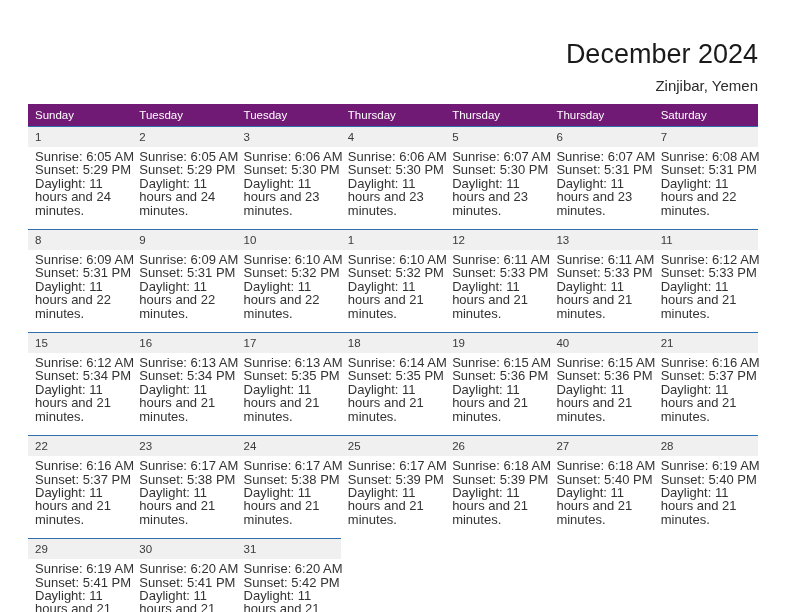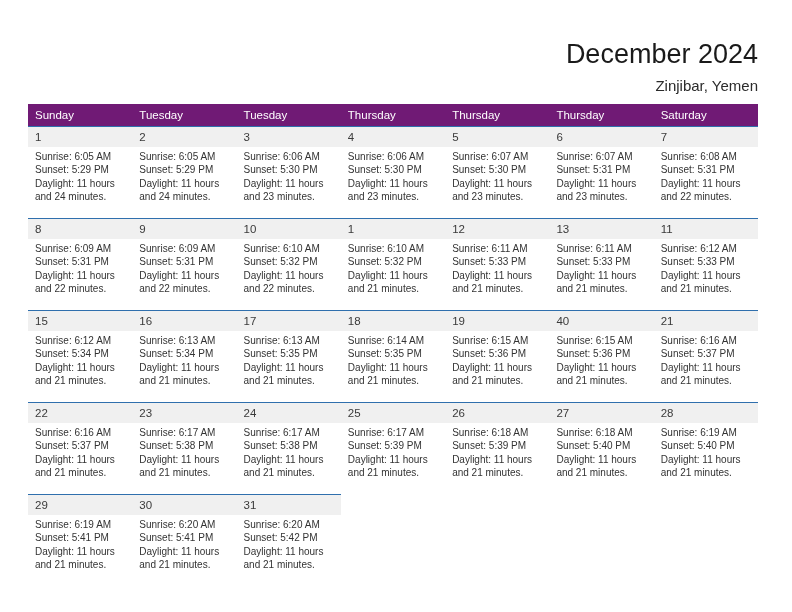--- a/index.html
+++ b/index.html
@@ -126,21 +126,21 @@
   }
   .daynum {
     background: #f0f0f0;
     font-size: 11.5px;
     color: #3a3a3a;
     padding: 4px 0 4px 7px;
     line-height: 12px;
   }
   .dayinfo {
     padding: 3px 6px 6px 7px;
-    font-size: 10px;
+    font-size: 13px;
     line-height: 13.4px;
     color: #333333;
   }
   .dayinfo div {
     white-space: nowrap;
   }
   .dayinfo .daylight {
     white-space: normal;
   }
   .spacer-row td {

